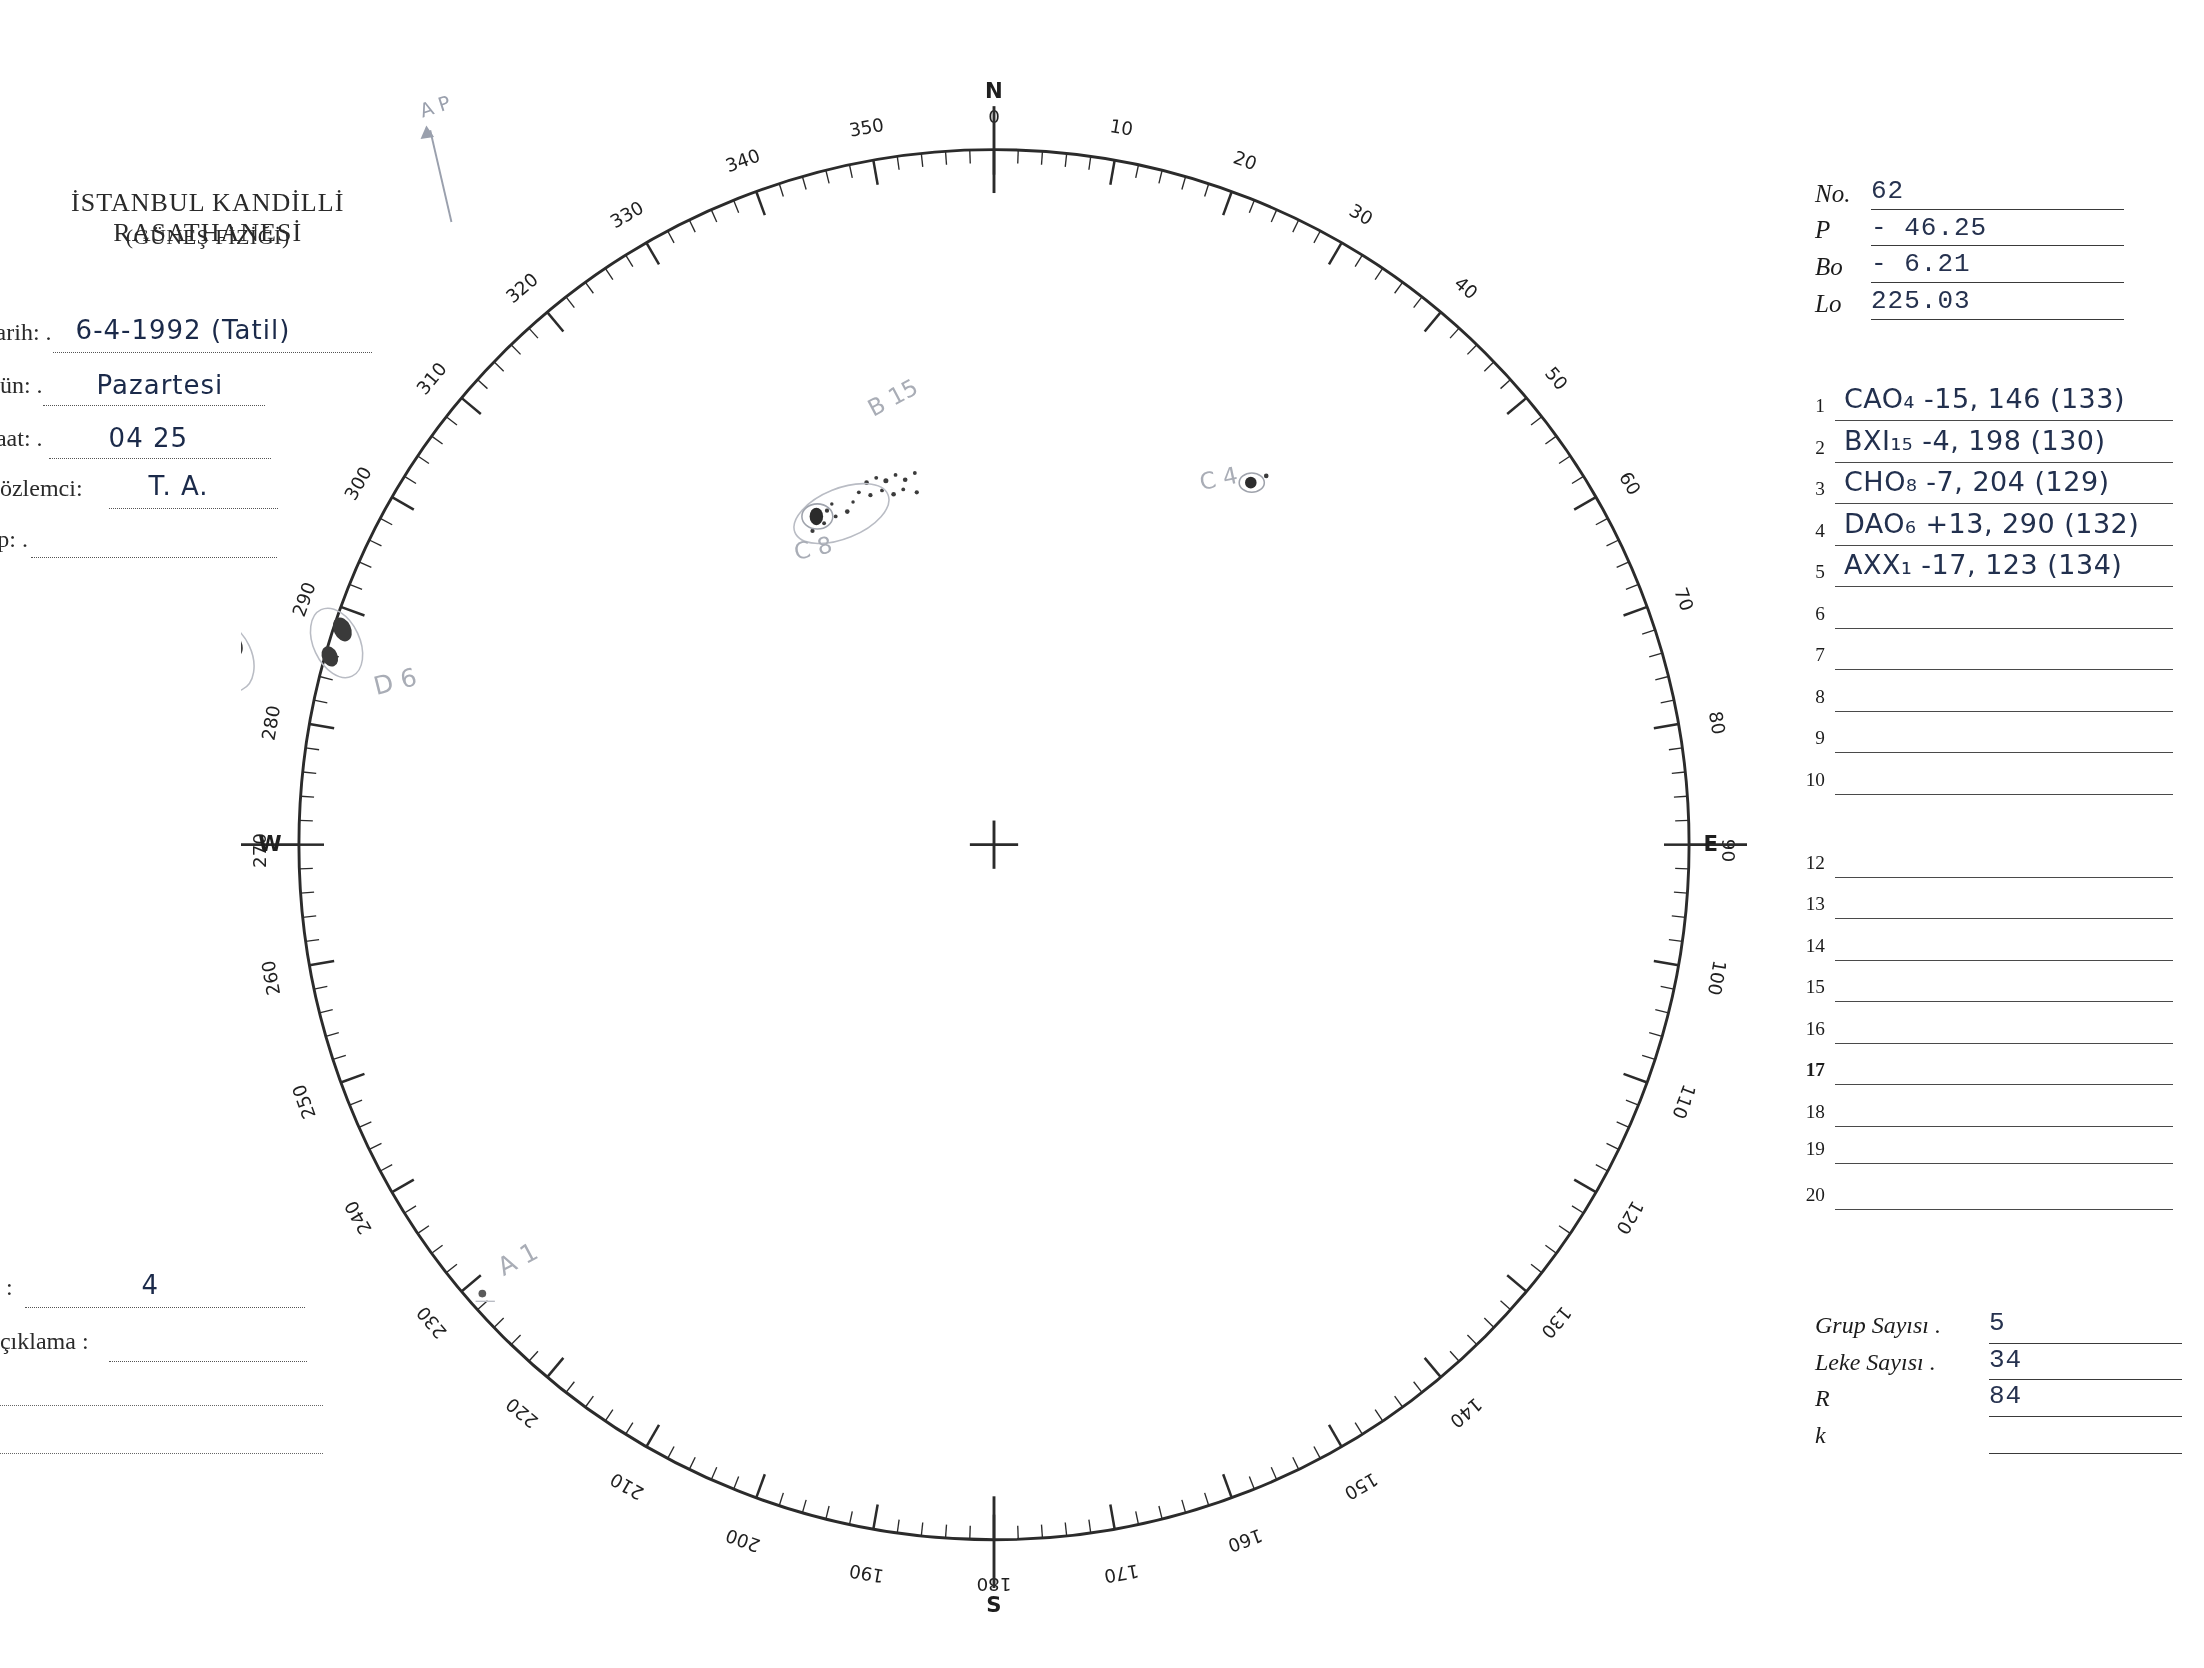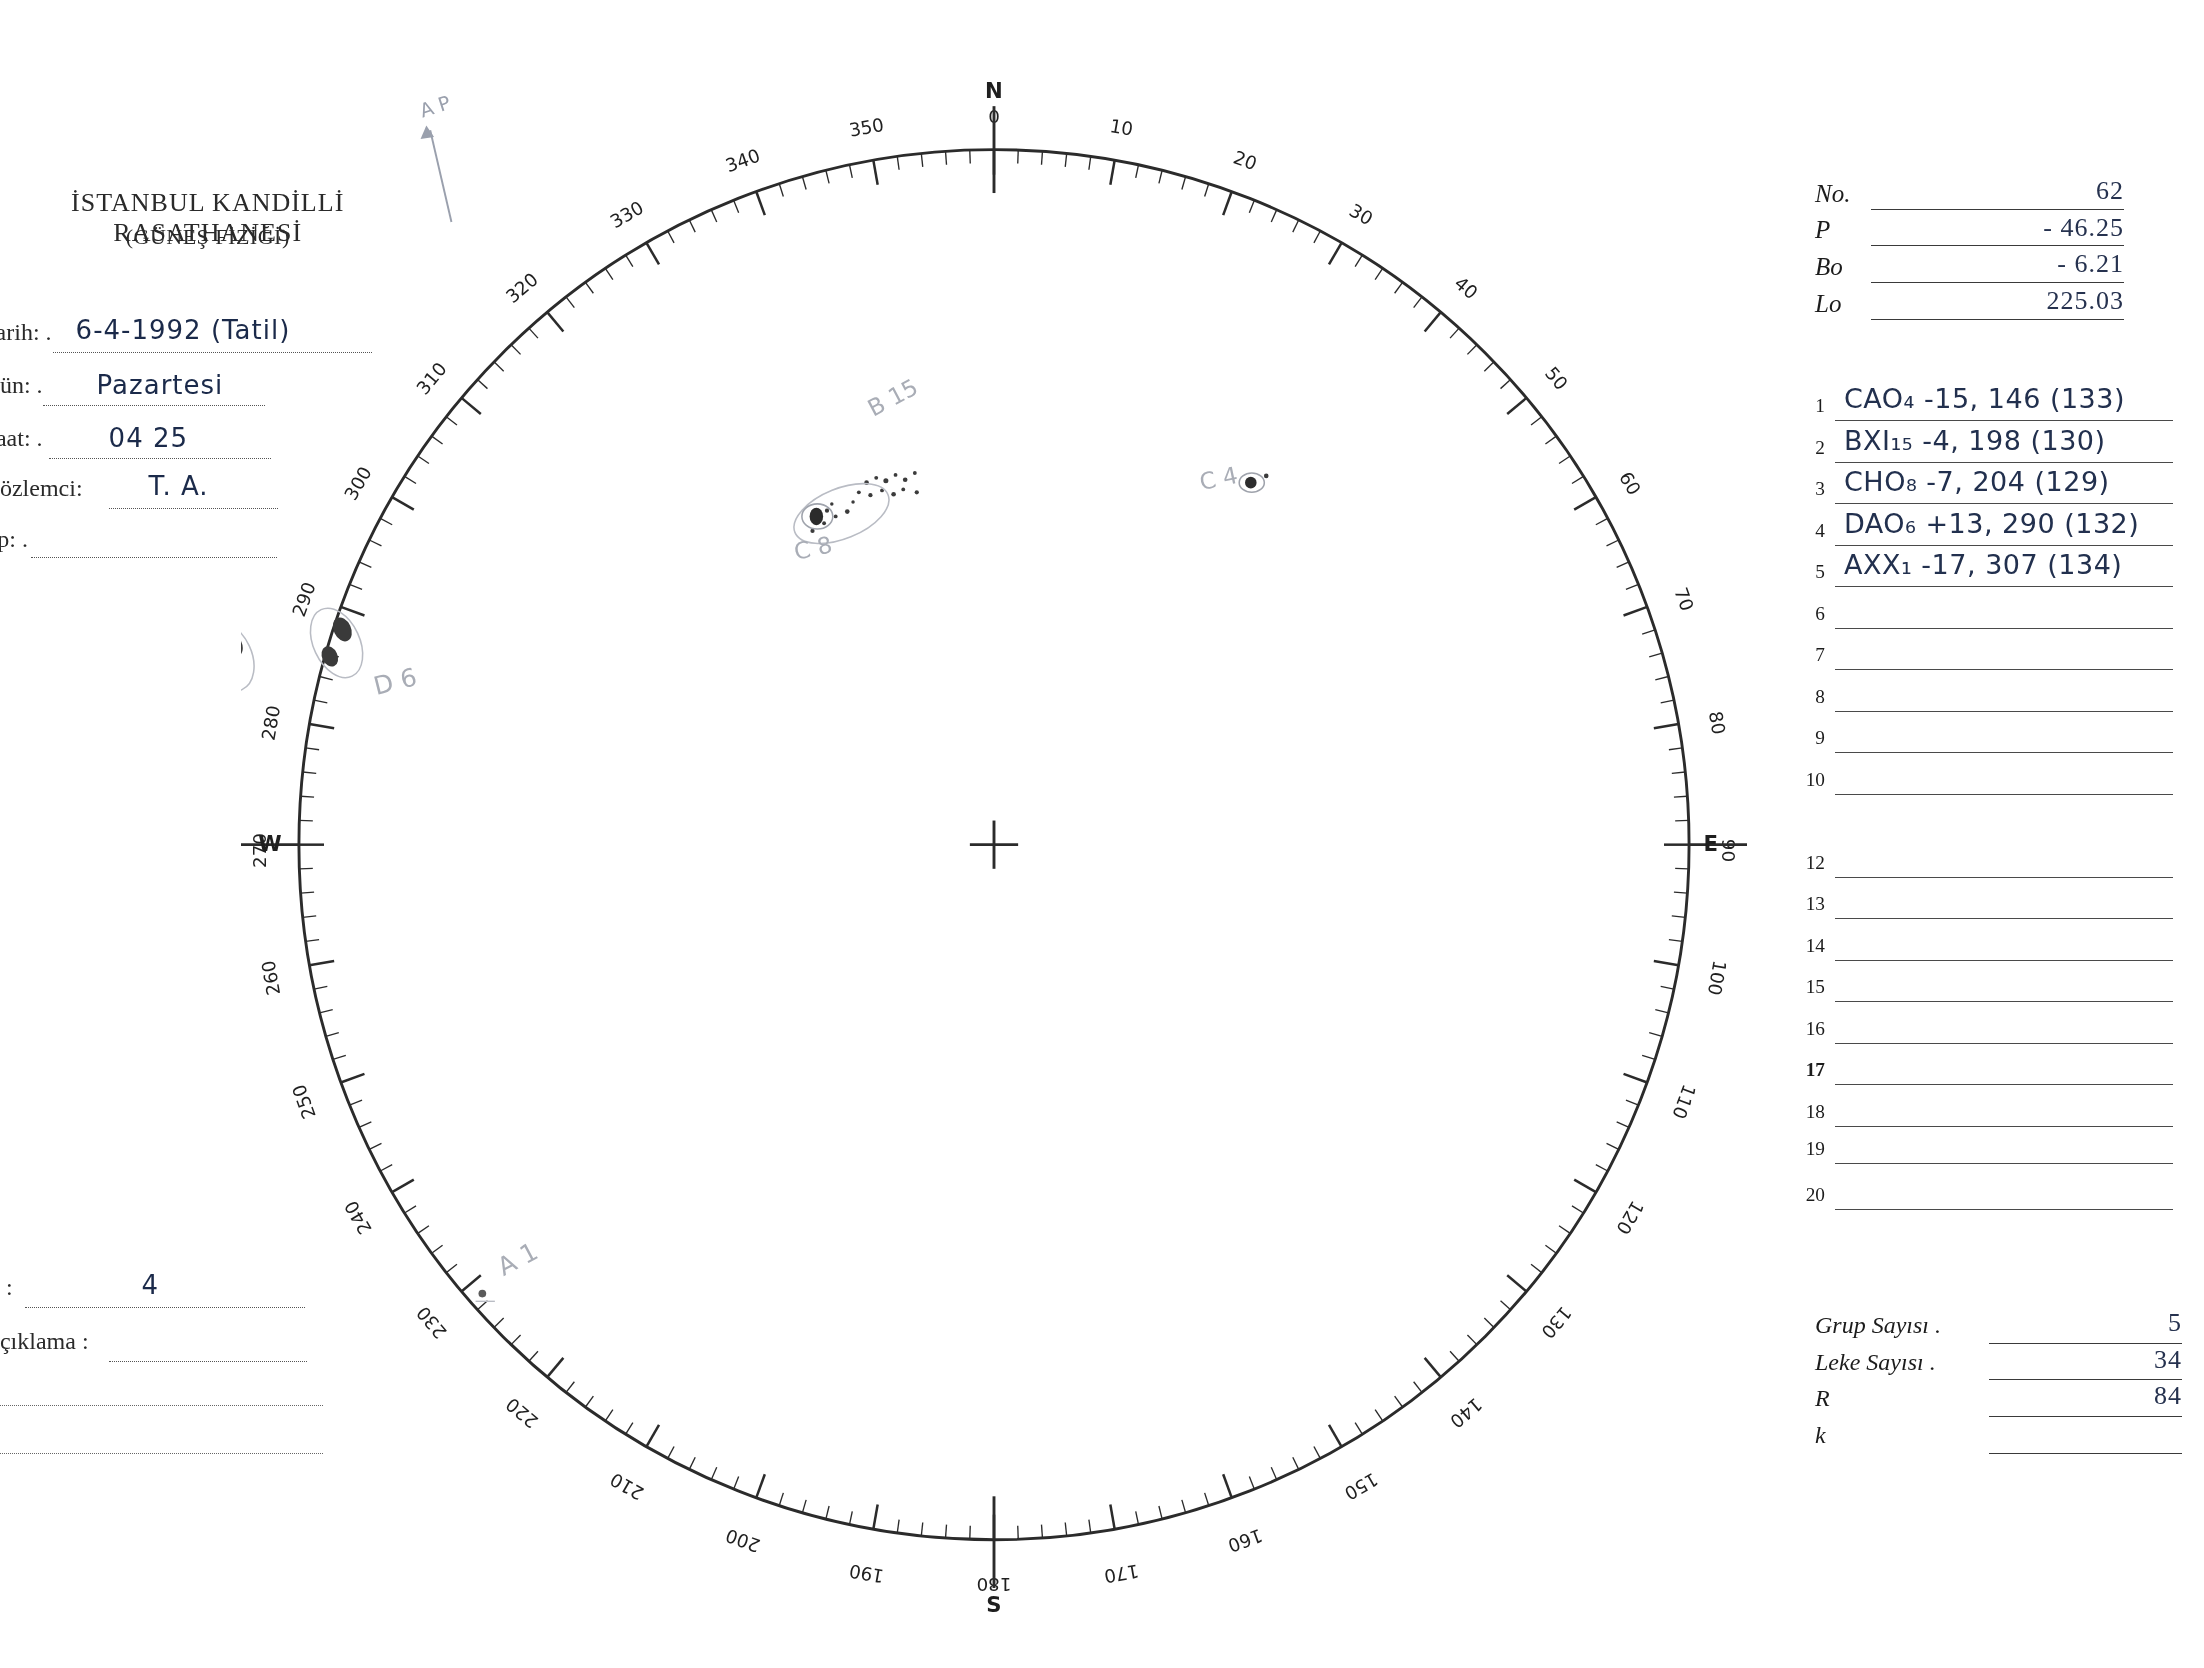--- a/index.html
+++ b/index.html
@@ -42,23 +42,23 @@
   .rp-label{
     font-family:"Liberation Serif", serif;
     font-style:italic;
     font-size:25px;color:#1c1c1c;
   }
   .rp-rule{
     position:absolute;border-bottom:1.5px solid #3a3a3a;
   }
   .rp-val{
     position:absolute;
-    font-family:Liberation Serif, serif;
+    font-family:Liberation Mono, monospace;
     font-size:26px;color:#26324f;letter-spacing:1px;
-    text-align:right;
+    text-align:left;
   }
 
   .grp-num{
     position:absolute;
     font-family:"Liberation Serif", serif;
     font-size:19.3px;color:#1c1c1c;text-align:right;width:29px;
   }
   .grp-rule{position:absolute;border-bottom:1.4px solid #4a4a4a;}
   .grp-txt{
     position:absolute;
@@ -163,21 +163,21 @@
       <span class="grp-txt" style="left:48px;top:1.9px;">CHO₈ -7, 204 (129)</span>
     </div>
     <div style="position:absolute;left:0;top:125px;width:396px;height:42px;">
       <span class="grp-num" style="left:0;top:13.5px;">4</span>
       <span class="grp-rule" style="left:39px;top:39px;width:338px;"></span>
       <span class="grp-txt" style="left:48px;top:1.9px;">DAO₆ +13, 290 (132)</span>
     </div>
     <div style="position:absolute;left:0;top:166px;width:396px;height:42px;">
       <span class="grp-num" style="left:0;top:13.5px;">5</span>
       <span class="grp-rule" style="left:39px;top:39px;width:338px;"></span>
-      <span class="grp-txt" style="left:48px;top:1.9px;">AXX₁ -17, 307 (134)</span>
+      <span class="grp-txt" style="left:48px;top:1.9px;">AXX₁ -17, 123 (134)</span>
     </div>
     <div style="position:absolute;left:0;top:208px;width:396px;height:42px;">
       <span class="grp-num" style="left:0;top:13.5px;">6</span>
       <span class="grp-rule" style="left:39px;top:39px;width:338px;"></span>
       <span class="grp-txt" style="left:48px;top:1.9px;"></span>
     </div>
     <div style="position:absolute;left:0;top:249px;width:396px;height:42px;">
       <span class="grp-num" style="left:0;top:13.5px;">7</span>
       <span class="grp-rule" style="left:39px;top:39px;width:338px;"></span>
       <span class="grp-txt" style="left:48px;top:1.9px;"></span>

